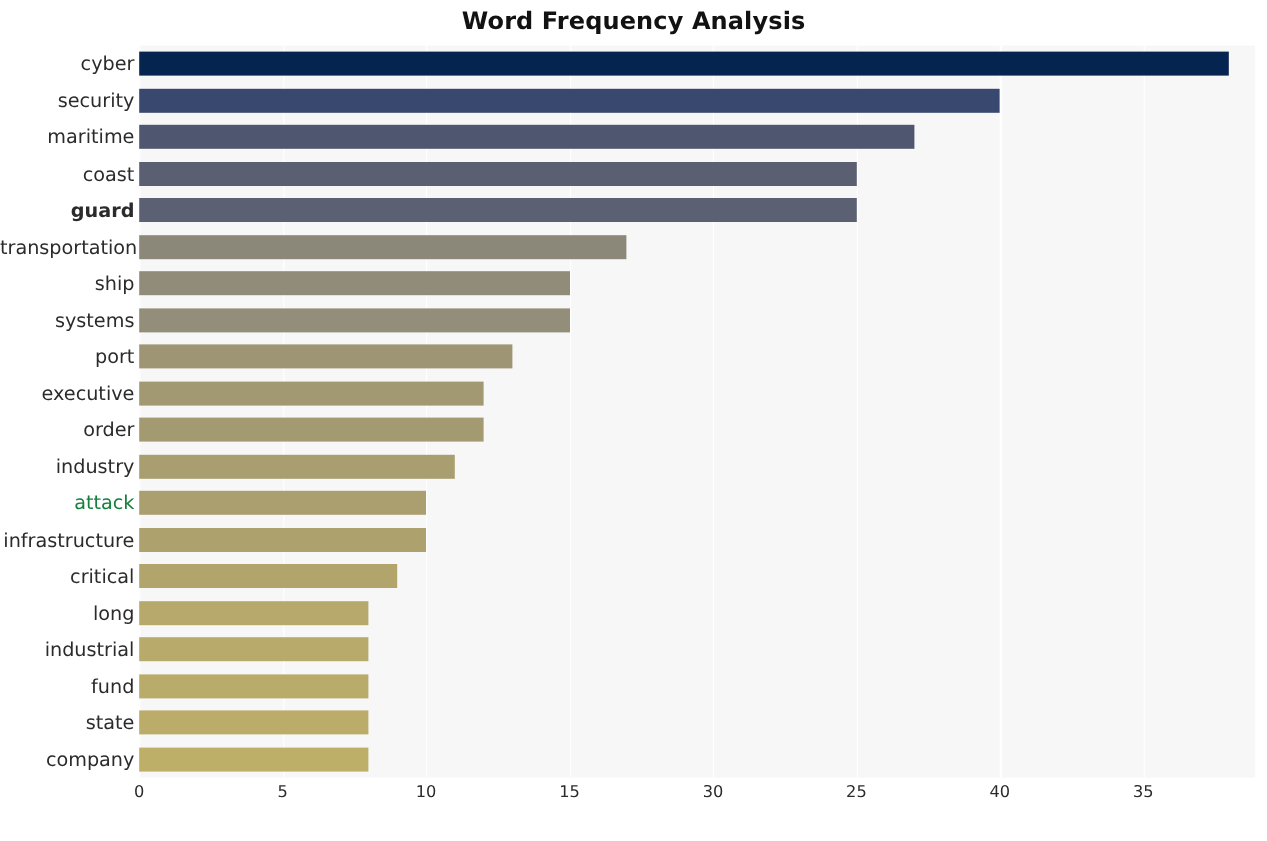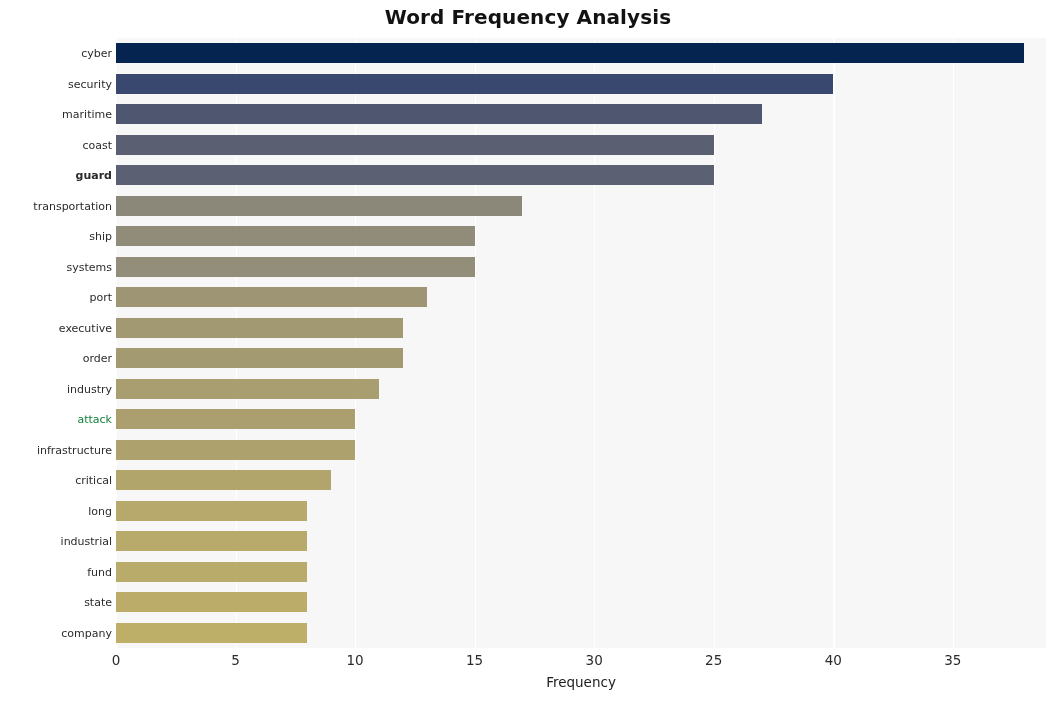--- a/index.html
+++ b/index.html
@@ -78,21 +78,21 @@
     left: 0;
     top: 38px;
     width: 112px;
     height: 610px;
   }
   .y-tick-label {
     position: absolute;
     right: 0;
     width: 112px;
     text-align: right;
-    font-size: 11px;
+    font-size: 16px;
     color: #2b2b2b;
     white-space: nowrap;
     transform: translateY(-50%);
   }
 
   
   #x-tick-labels {
     position: absolute;
     left: 0;
     top: 652px;
@@ -226,15 +226,14 @@
       <div class="x-tick-label" style="left: 116px; color: rgb(43, 43, 43);">0</div>
       <div class="x-tick-label" style="left: 235.537px; color: rgb(43, 43, 43);">5</div>
       <div class="x-tick-label" style="left: 355.075px; color: rgb(43, 43, 43);">10</div>
       <div class="x-tick-label" style="left: 474.612px; color: rgb(43, 43, 43);">15</div>
       <div class="x-tick-label" style="left: 594.149px; color: rgb(43, 43, 43);">30</div>
       <div class="x-tick-label" style="left: 713.686px; color: rgb(43, 43, 43);">25</div>
       <div class="x-tick-label" style="left: 833.224px; color: rgb(43, 43, 43);">40</div>
       <div class="x-tick-label" style="left: 952.761px; color: rgb(43, 43, 43);">35</div>
     </div>
 
-  <div id="x-axis-label">Frequency</div>
 
 </div>
 
 </body></html>

